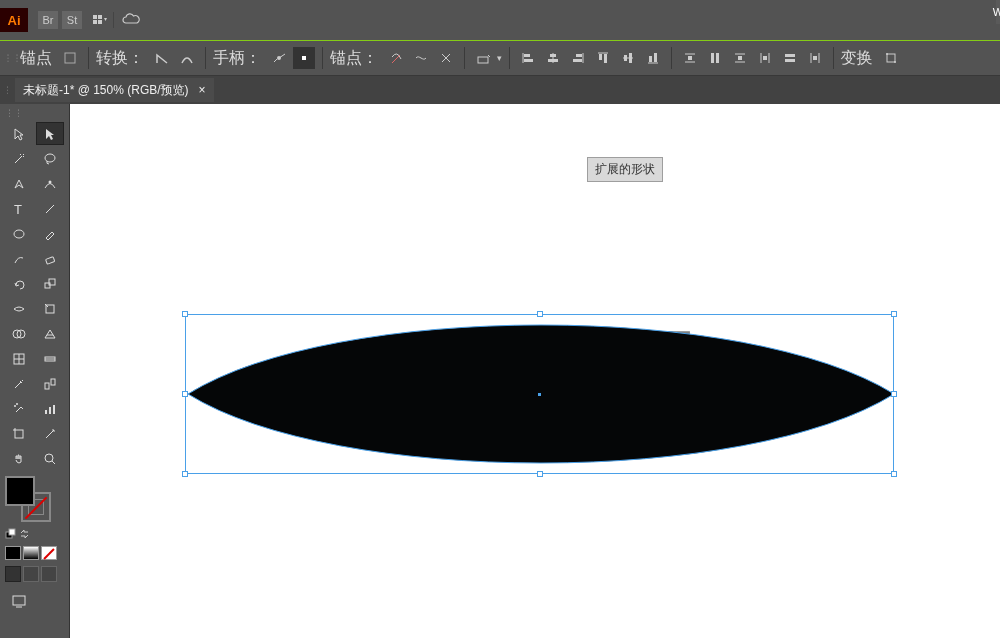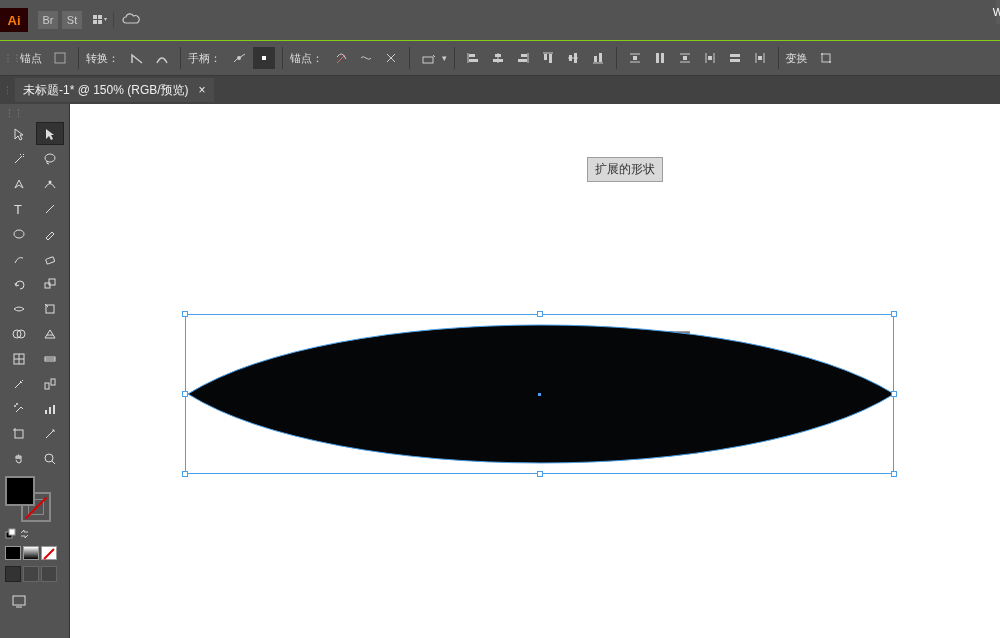--- a/index.html
+++ b/index.html
@@ -7,21 +7,21 @@
   .topbar { display: flex; align-items: center; height: 41px; background: #535353; border-bottom: 1px solid #84cc16; }
   .app-logo { width: 28px; height: 24px; background: #2b0000; display: flex; align-items: center; justify-content: center; }
   .app-logo span { font-weight: bold; color: #ff7b00; font-size: 13px; }
   .menu { display: flex; height: 100%; }
   .menu-item { padding: 0 9px; line-height: 24px; cursor: default; font-size: 12px; }
   .top-right { margin-left: 10px; display: flex; gap: 4px; align-items: center; }
   .top-icon { width: 20px; height: 18px; background: #666; display:flex; align-items:center; justify-content:center; font-size:11px; color:#ccc; }
   .workspace-sel { width: 28px; height: 16px; border-right:1px solid #444; display:flex; align-items:center; justify-content:center; }
   .cloud-icon { margin-left:4px; }
   .optionsbar { height: 35px; background: #535353; display: flex; align-items: center; border-bottom:1px solid #383838; padding-left:8px; gap:3px;}
-  .opt-label { font-size: 11px; color:#ddd; margin-right:4px; white-space:nowrap;}
+  .opt-label { font-size: 16px; color:#ddd; margin-right:4px; white-space:nowrap;}
   .opt-btn { width: 22px; height: 22px; display:flex; align-items:center; justify-content:center; background:#535353;}
   .opt-btn.lit { background:#333;}
   .opt-sep { width:1px; height:22px; background:#3a3a3a; margin:0 4px;}
   .grab-left { width:9px; height:35px; display:flex; align-items:center; justify-content:center; color:#888; font-size:9px; }
   .tabbar { height:28px; background:#424242; display:flex; align-items:center; padding-left:71px;}
   .tabbar .grab { width:11px; color:#777; font-size:9px; margin-left:-71px; padding-left:3px;}
   .doc-tab { height:24px; background:#4b4b4b; color:#eee; padding:0 8px; display:flex; align-items:center; gap:10px; margin-left:4px; font-size:12px;}
   .doc-tab .close { font-size:12px; cursor:default;}
   .main { display:flex; height: calc(638px - 24px - 35px - 28px); }
   .tools { width: 70px; background:#535353; padding:4px 5px; border-right:1px solid #333; }

